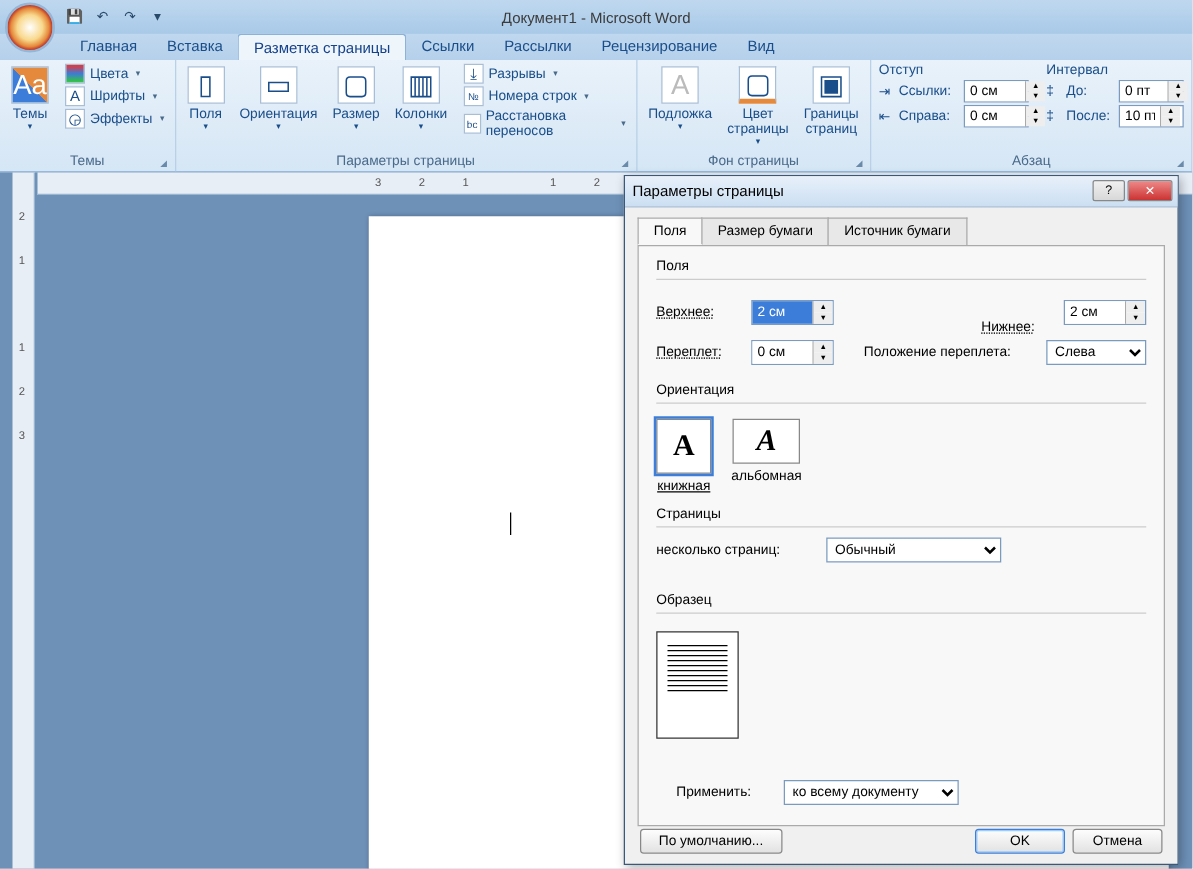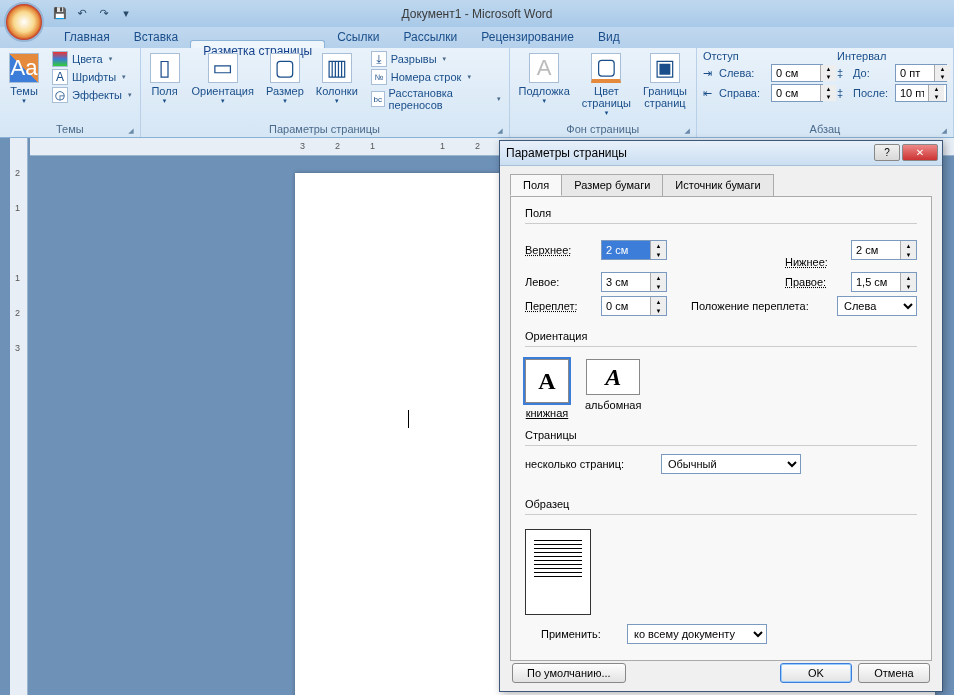--- a/index.html
+++ b/index.html
@@ -9,21 +9,21 @@
   .titlebar { height: 27px; background: linear-gradient(#bfd8ef,#a8c9e8); display: flex; align-items: center; position: relative; }
   .office-btn { width: 40px; height: 40px; position: absolute; left: 4px; top: 2px; z-index: 10;
     border-radius: 50%; background: radial-gradient(#fff,#f8d88c 40%,#e58a3c 60%,#c0392b 70%,#2e86c1 90%); border: 2px solid #97b5d4; }
   .qat { display: flex; gap: 2px; margin-left: 50px; align-items:center; }
   .qat button { background: transparent; border: none; width: 20px; height: 20px; font-size: 11px; color: #2a4a6a; cursor: pointer; }
   .titlebar-title { position:absolute; left:0; right:0; text-align:center; font-size:12px; color:#3b3b3b; pointer-events:none; }
 
   
   .ribbon-tabs { height:21px; background:linear-gradient(#c0d8ef,#b5d0eb); display:flex; padding-left:52px; }
   .ribbon-tab { font-size:12px; color:#1a4e8a; padding:3px 12px 0; cursor:pointer; }
-  .ribbon-tab.active { background:#eef5fb; color:#15428b; border:1px solid #8db2d8; border-bottom:none; border-radius:3px 3px 0 0; margin-top:13px;}
+  .ribbon-tab.active { background:#eef5fb; color:#15428b; border:1px solid #8db2d8; border-bottom:none; border-radius:3px 3px 0 0; margin-top:0;}
 
   
   .ribbon { height:90px; background:linear-gradient(#e9f2fa,#d5e6f5); border-bottom:1px solid #8ab0d6; display:flex; }
   .group { border-right:1px solid #b8d0e8; padding:2px 4px 0; display:flex; flex-direction:column; }
   .group-body { display:flex; gap:2px; flex:1; align-items:flex-start; }
   .group-title { font-size:11px; color:#4a6a8a; text-align:center; padding:1px 0 2px; position:relative; }
   .group-title::after { content:"◢"; font-size:7px; position:absolute; right:2px; bottom:2px; color:#6a8aaa; }
   .big-btn { display:flex; flex-direction:column; align-items:center; font-size:11px; color:#1a4e8a; padding:2px 4px; cursor:pointer; border:1px solid transparent; }
   .big-icon { width:30px; height:30px; display:flex; align-items:center; justify-content:center; font-size:22px; border:1px solid #a8bed6; background:#fff; }
   .big-btn .lbl { text-align:center; line-height:1.1; margin-top:2px; }
@@ -204,21 +204,21 @@
     </div>
     <div class="group-title">Фон страницы</div>
   </div>
 
   <div class="group" style="flex:1;">
     <div class="group-body" style="gap:10px;">
       <div style="display:flex;flex-direction:column;">
         <div style="font-size:11px;color:#1a4e8a;margin:0 0 2px 2px;">Отступ</div>
         <div class="mini-input">
             <span style="width:16px;">⇥</span>
-            <label>Слева:</label>
+            <label>Ссылки:</label>
           <div class="spinner">
               <input value="0 см" style="">
               <div class="arrows">
                 <button>▲</button>
                 <button>▼</button>
               </div>
             </div>
           </div>
         <div class="mini-input">
             <span style="width:16px;">⇤</span>
@@ -314,39 +314,20 @@
         <span class="lbl u" style="width:60px;margin-top:24px;">Нижнее:</span>
         <div class="spinner">
             <input value="2 см" style="">
             <div class="arrows">
               <button>▲</button>
               <button>▼</button>
             </div>
           </div>
       </div>
       <div class="field-row">
-        <span class="lbl">Левое:</span>
-        <div class="spinner">
-            <input value="3 см" style="">
-            <div class="arrows">
-              <button>▲</button>
-              <button>▼</button>
-            </div>
-          </div>
-        <span style="flex:1;"></span>
-        <span class="lbl u" style="width:60px;">Правое:</span>
-        <div class="spinner">
-            <input value="1,5 см" style="">
-            <div class="arrows">
-              <button>▲</button>
-              <button>▼</button>
-            </div>
-          </div>
-      </div>
-      <div class="field-row">
         <span class="lbl u">Переплет:</span>
         <div class="spinner">
             <input value="0 см" style="">
             <div class="arrows">
               <button>▲</button>
               <button>▼</button>
             </div>
           </div>
         <span style="flex:1;"></span>
         <span class="lbl-wide">Положение переплета:</span>

